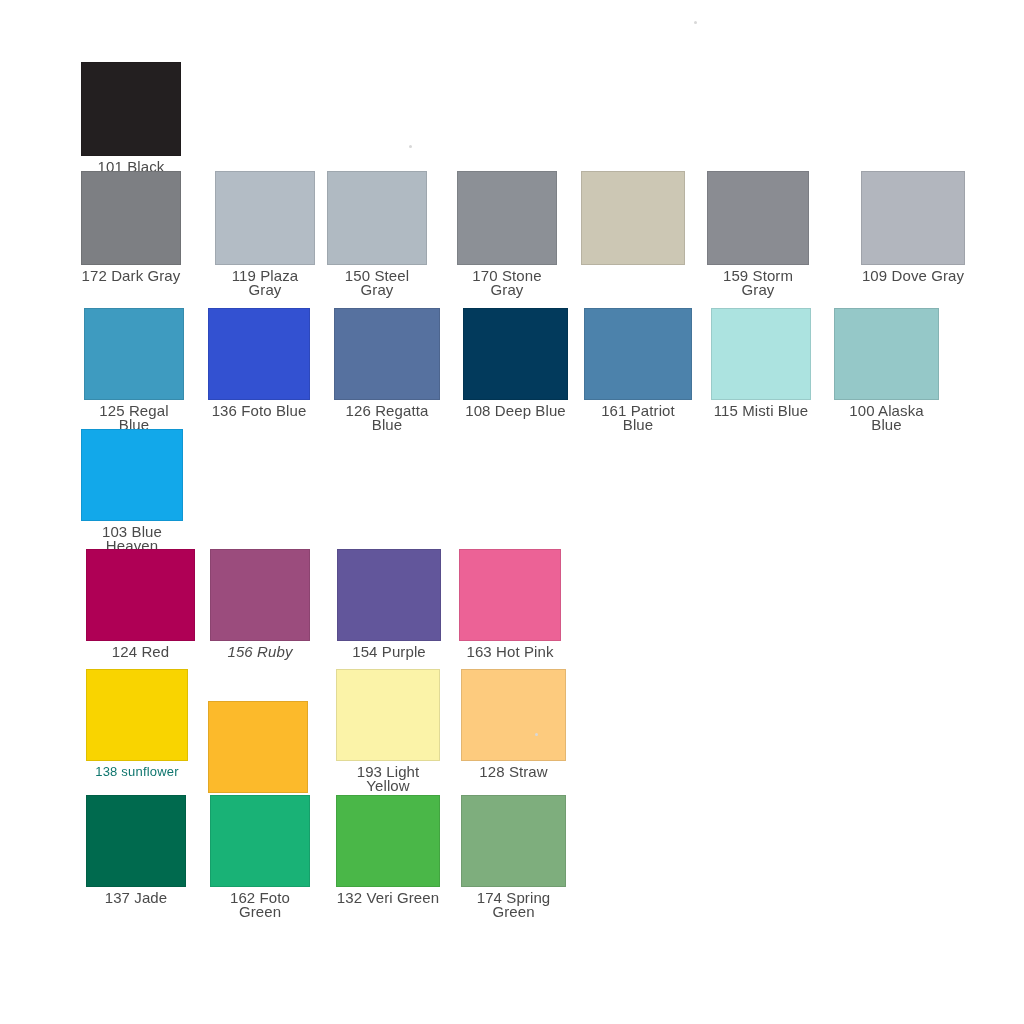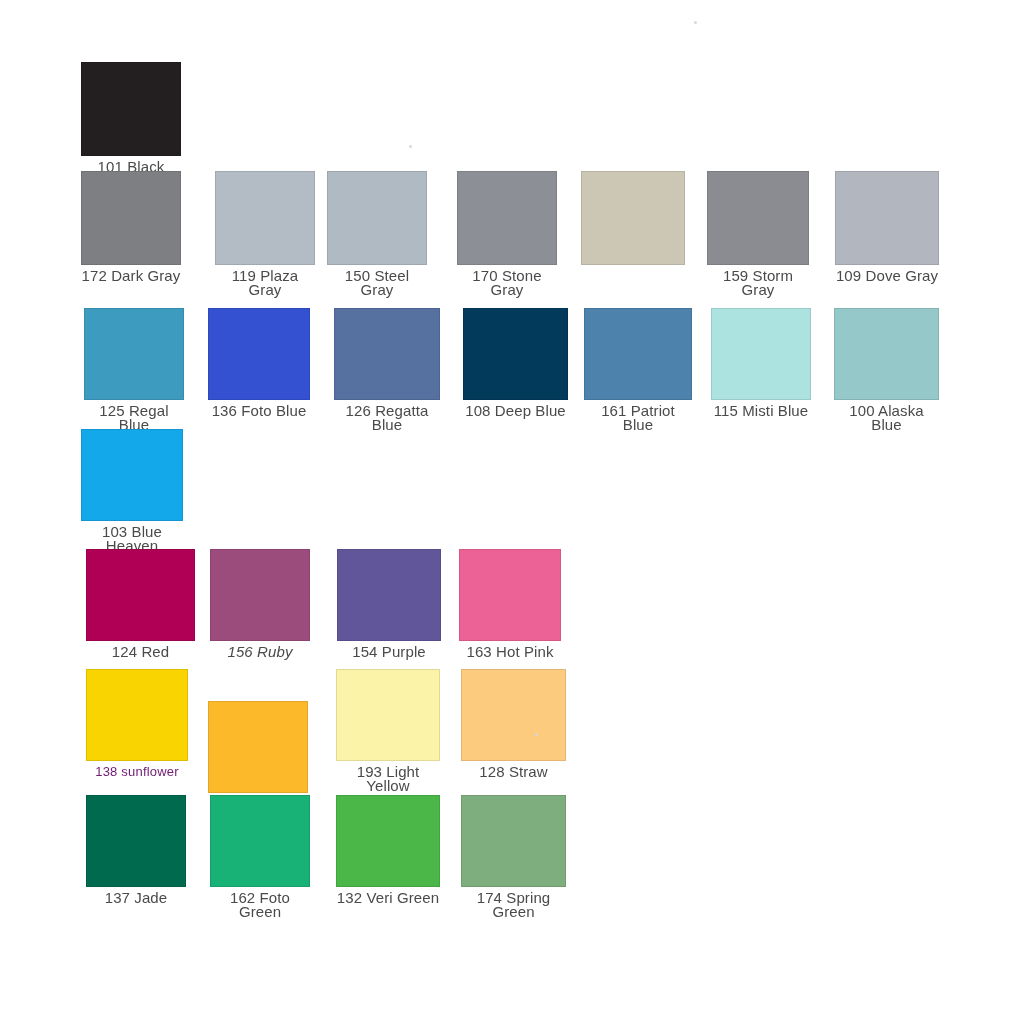--- a/index.html
+++ b/index.html
@@ -49,21 +49,21 @@
     font-family: "Liberation Sans", sans-serif;
     font-size: 15px;
     line-height: 13.5px;
     color: #4a4a4a;
     letter-spacing: 0.1px;
     padding-top: 4px;
     white-space: pre-line;
   }
 
   .swatch-label.dark {
-    color: #701a75;
+    color: #0f766e;
     font-size: 13px;
     letter-spacing: 0.2px;
   }
 
   .speck {
     position: absolute;
     background: #d8d8d8;
     border-radius: 50%;
   }
 </style>
@@ -94,21 +94,21 @@
         <span class="swatch-chip" title="#8c9096" style="height: 94px; background: rgb(140, 144, 150);"></span>
         <span class="swatch-label">170 Stone Gray</span>
       </div>
       <div class="swatch-cell" style="left: 581px; width: 104px;">
         <span class="swatch-chip" title="#ccc7b4" style="height: 94px; background: rgb(204, 199, 180);"></span>
       </div>
       <div class="swatch-cell" style="left: 707px; width: 102px;">
         <span class="swatch-chip" title="#8a8c92" style="height: 94px; background: rgb(138, 140, 146);"></span>
         <span class="swatch-label">159 Storm Gray</span>
       </div>
-      <div class="swatch-cell" style="left: 835px; width: 104px;">
+      <div class="swatch-cell" style="left: 861px; width: 104px;">
         <span class="swatch-chip" title="#b2b6be" style="height: 94px; background: rgb(178, 182, 190);"></span>
         <span class="swatch-label">109 Dove Gray</span>
       </div>
     </div>
     <div class="swatch-row" style="top: 308px;">
       <div class="swatch-cell" style="left: 84px; width: 100px;">
         <span class="swatch-chip" title="#3e9bc0" style="height: 92px; background: rgb(62, 155, 192);"></span>
         <span class="swatch-label">125 Regal Blue</span>
       </div>
       <div class="swatch-cell" style="left: 208px; width: 102px;">

